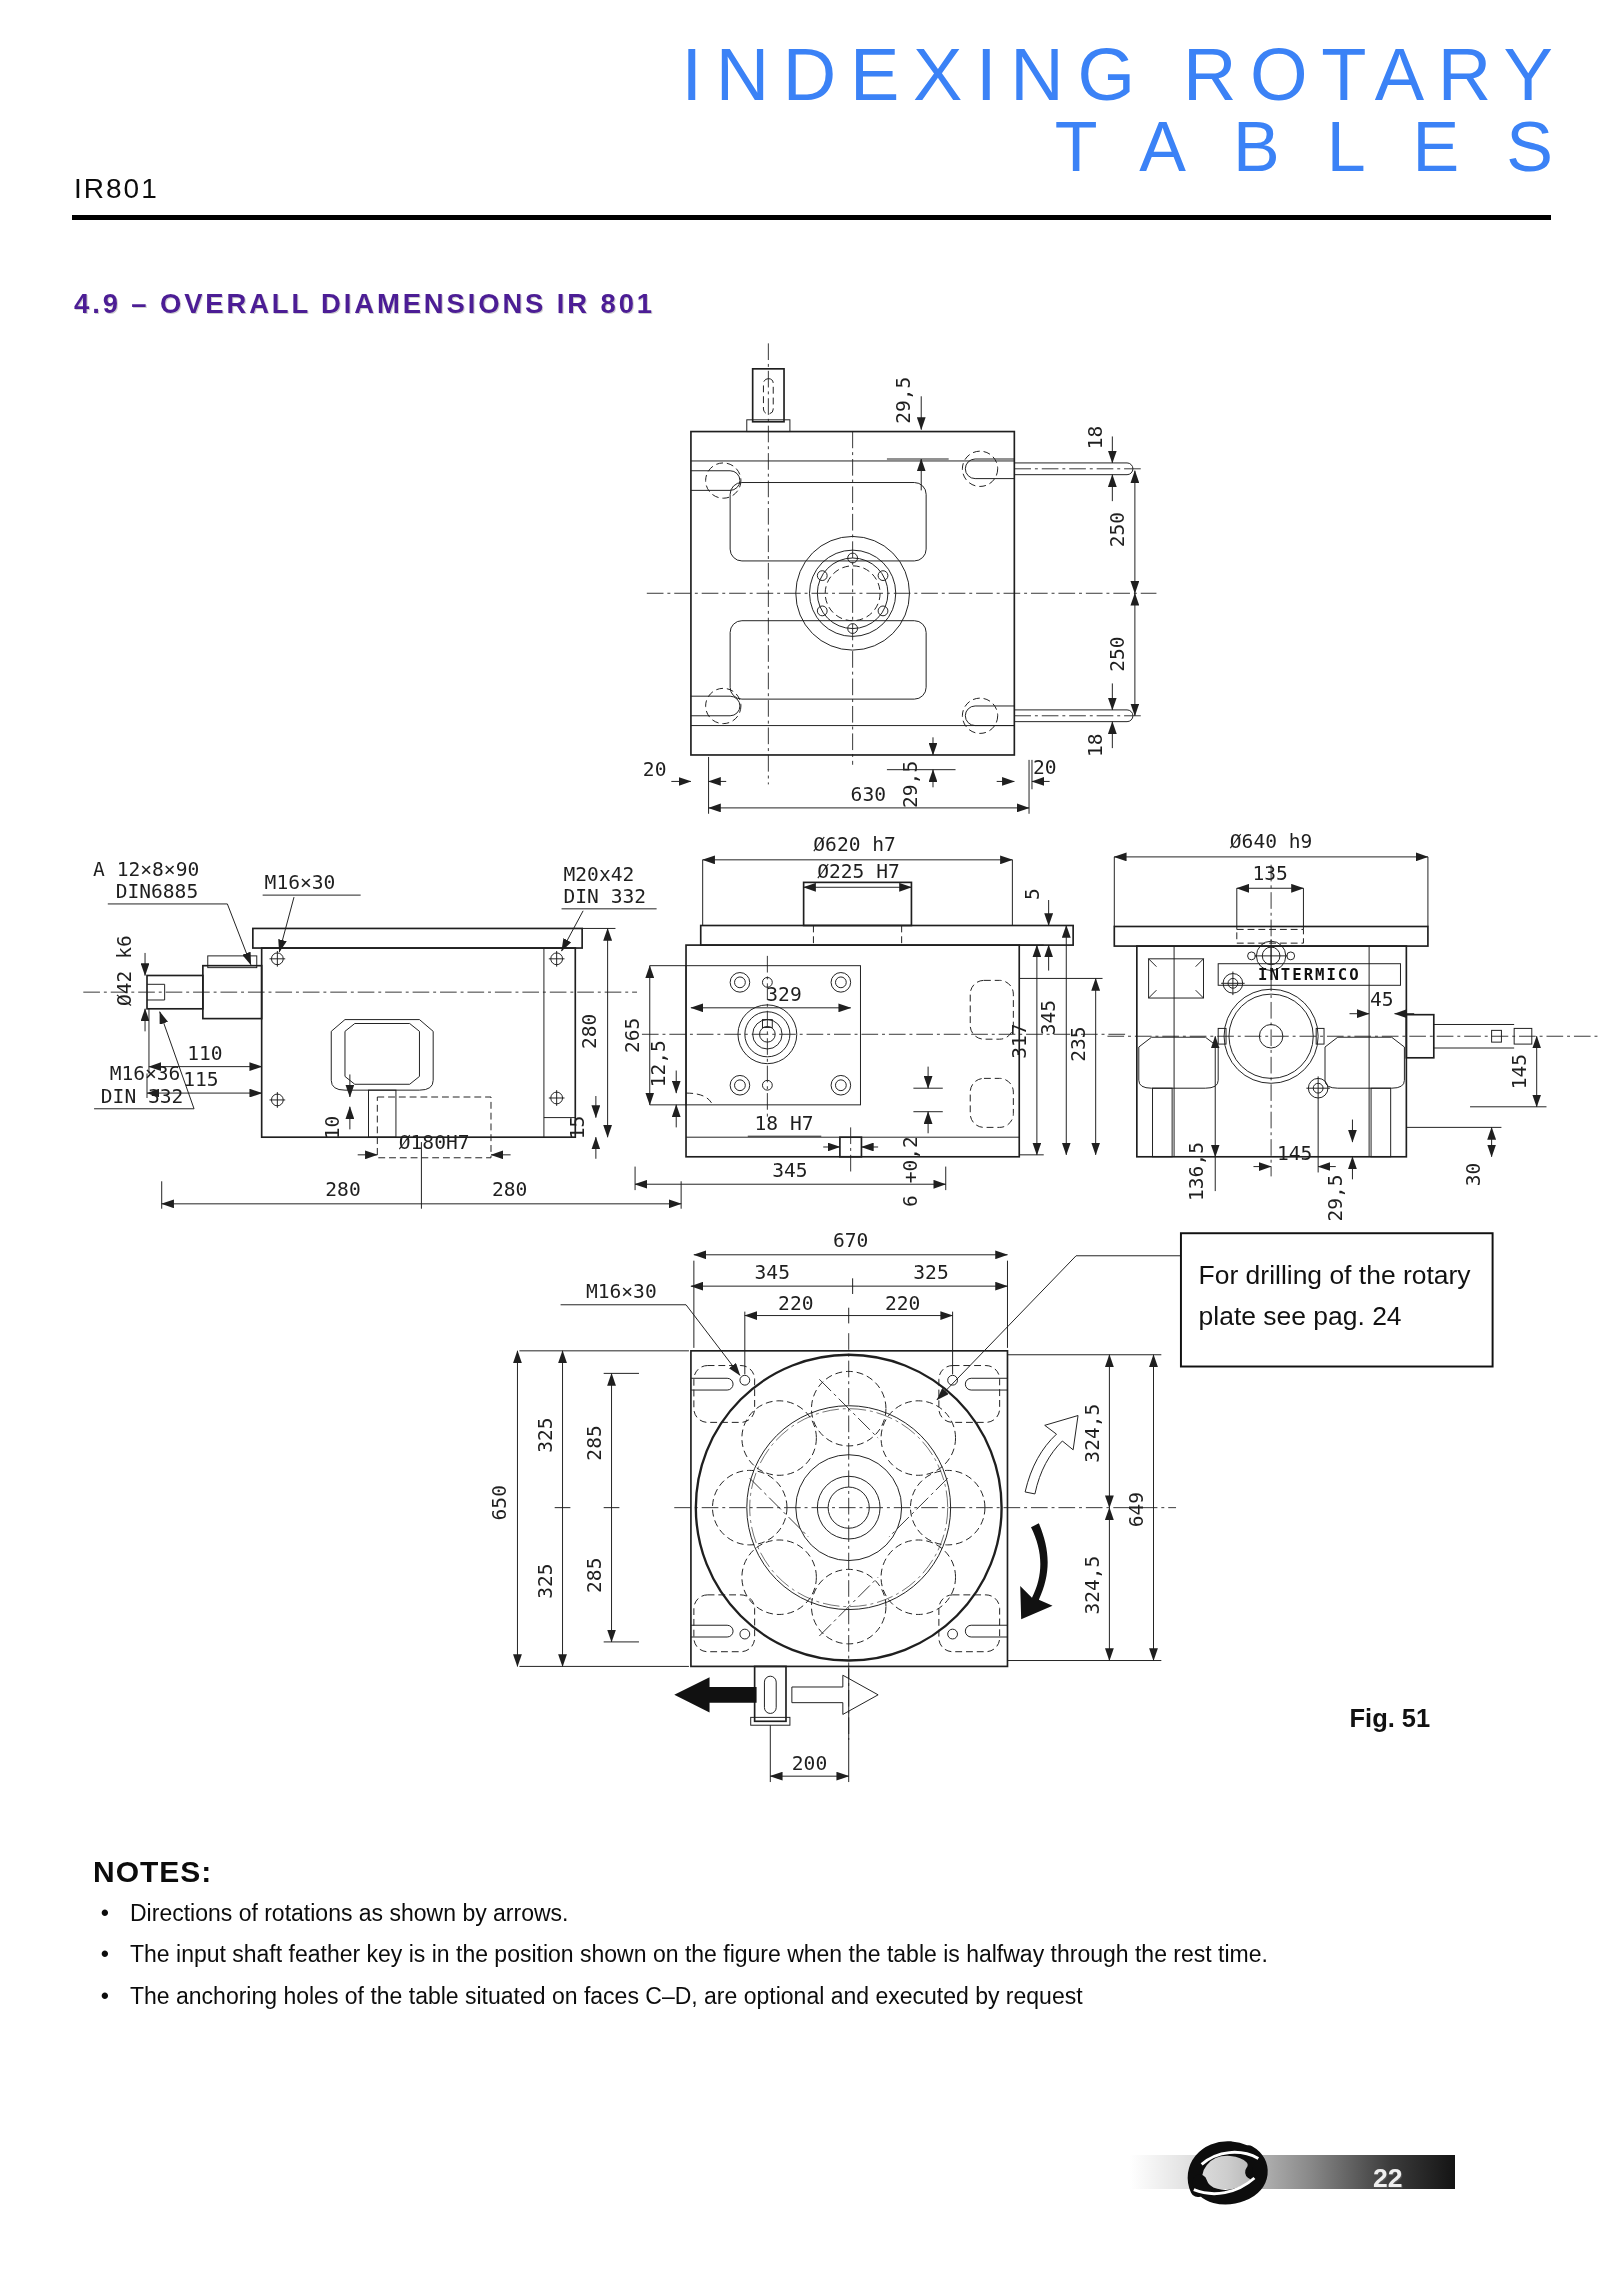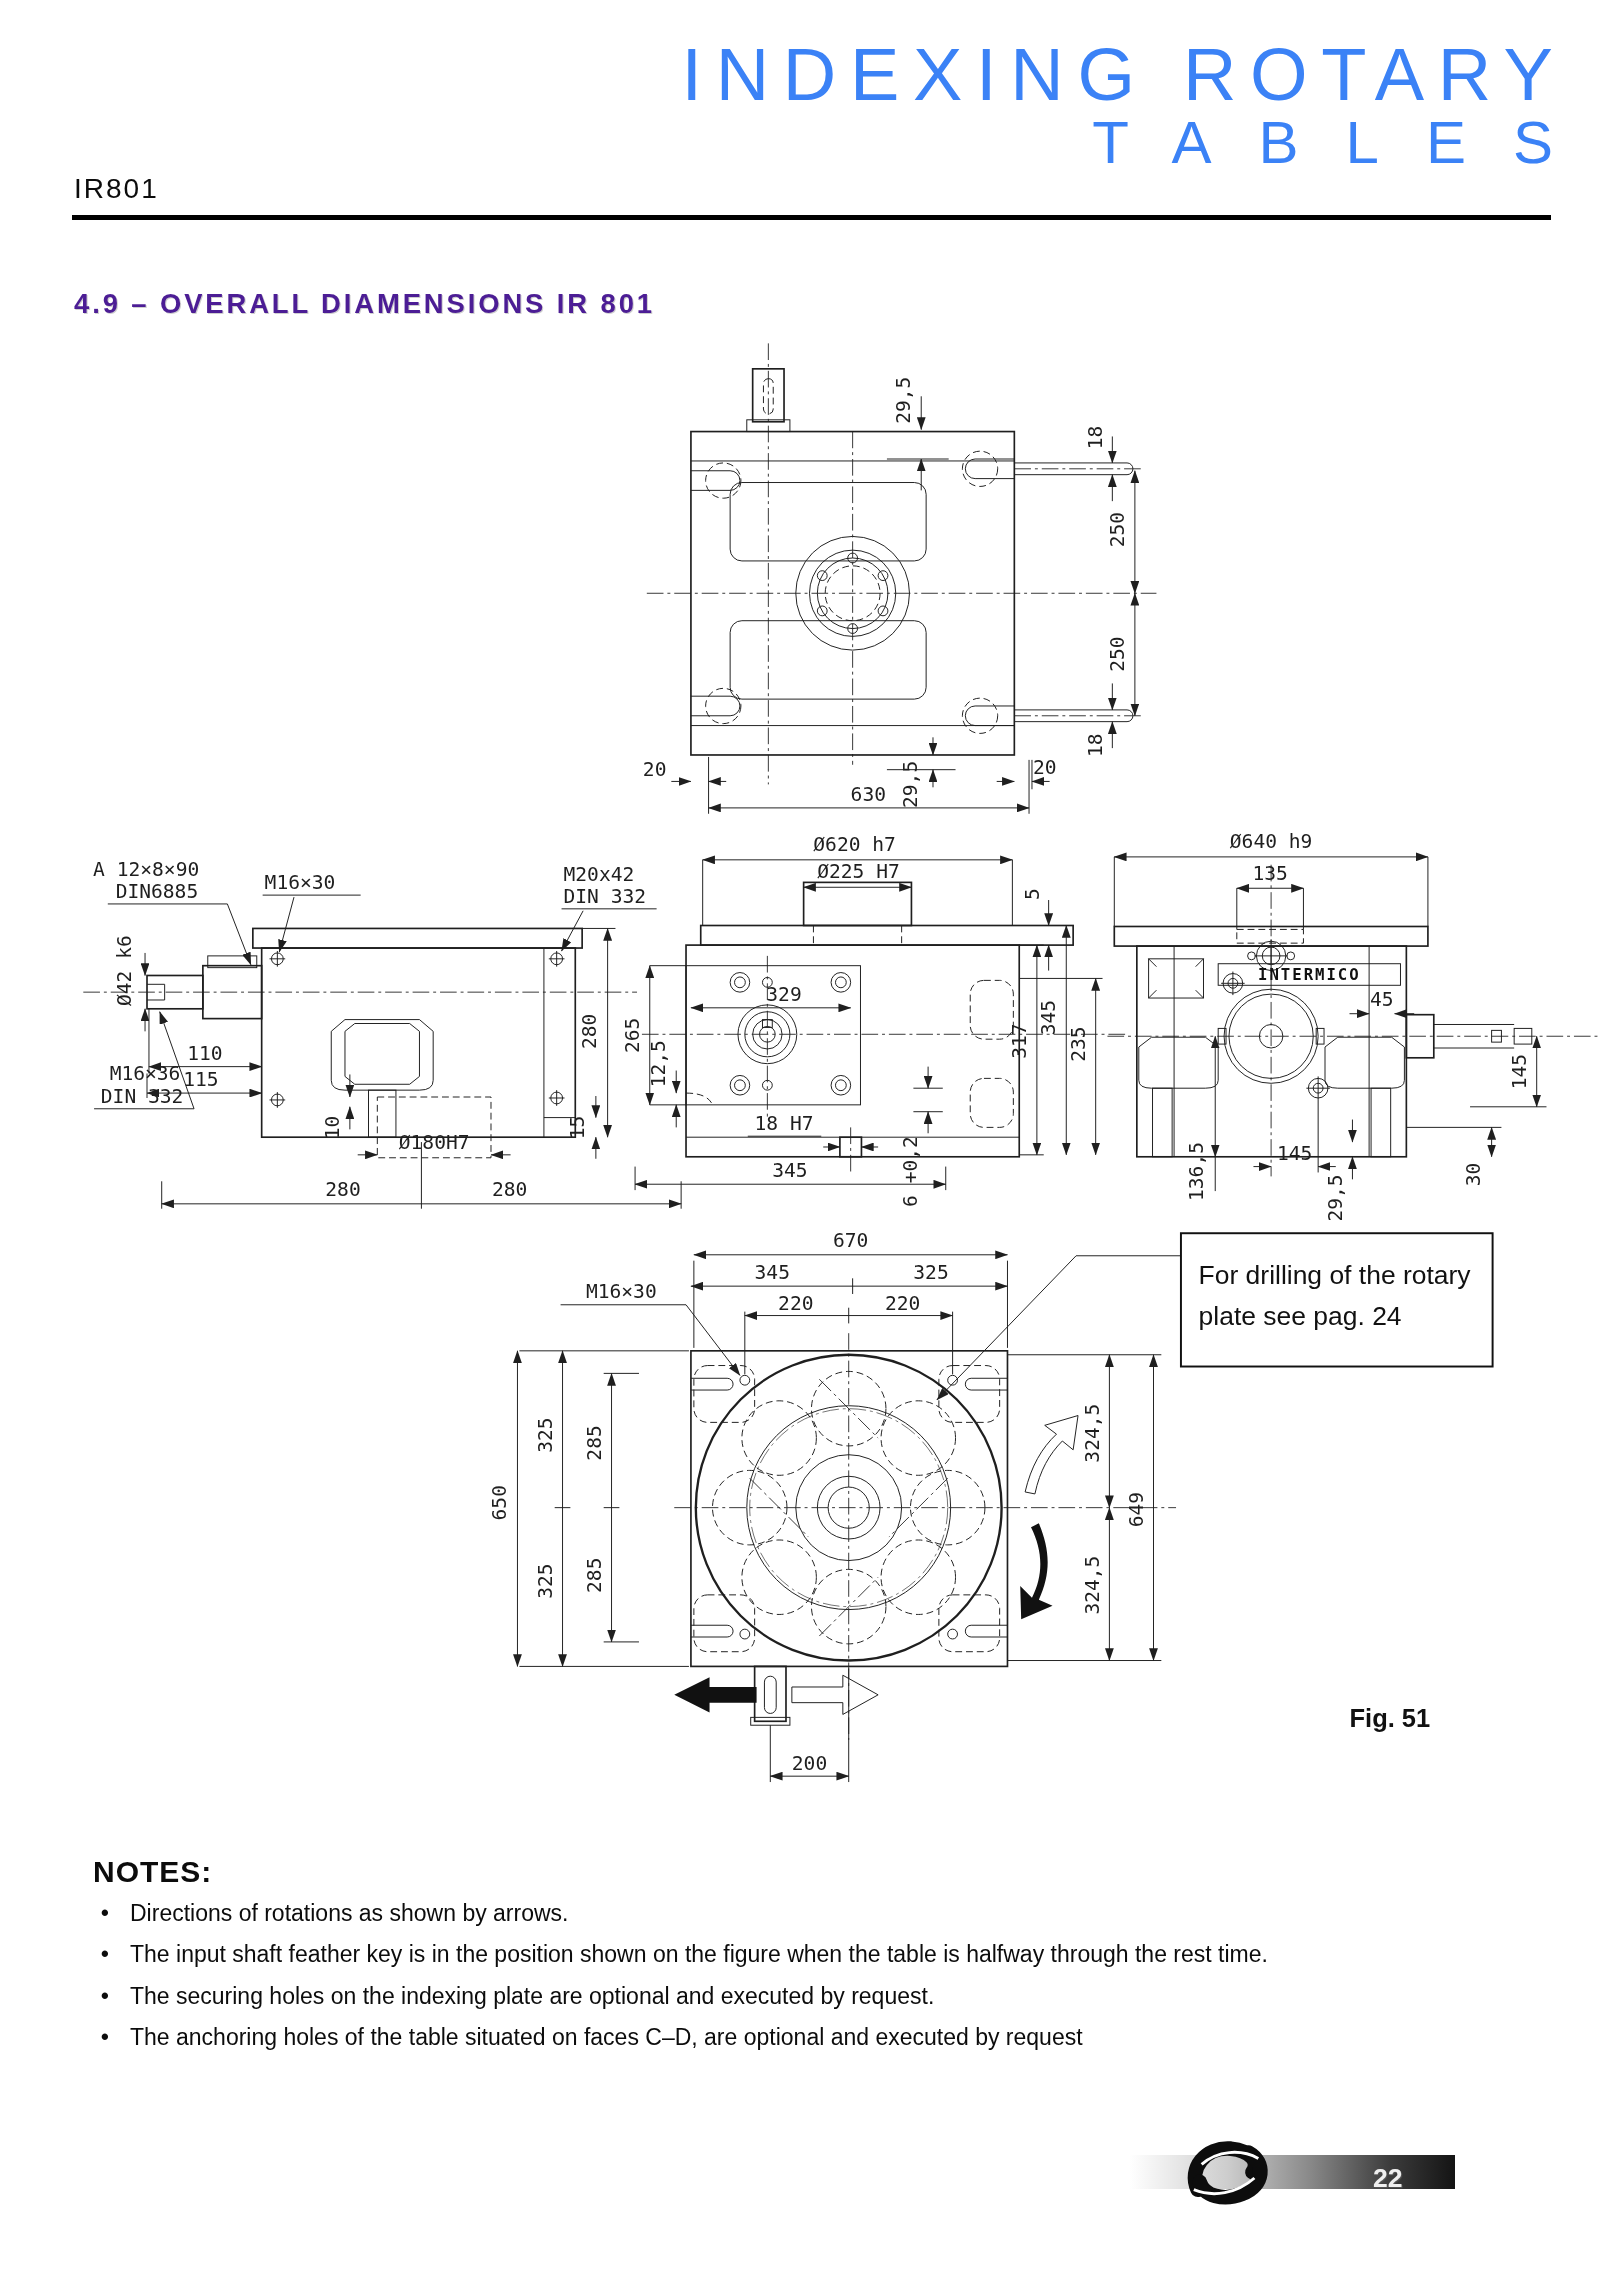--- a/index.html
+++ b/index.html
@@ -1,21 +1,21 @@
 <!DOCTYPE html>
 <html><head>
 <meta charset="utf-8">
 <style>
   html,body{margin:0;padding:0;background:#e8e8e8;}
   #page{position:relative;width:1620px;height:2293px;background:#ffffff;overflow:hidden;
         font-family:"Liberation Sans",sans-serif;color:#0c0c0c;}
   
   #hdr-title{position:absolute;top:37px;right:67px;text-align:right;line-height:1.02;color:#3b82f6;}
   #hdr-line1{font-size:74px;letter-spacing:13.7px;margin-right:-13.7px;white-space:nowrap;}
-  #hdr-line2{font-size:60px;letter-spacing:47px;margin-right:-47px;white-space:nowrap;}
+  #hdr-line2{font-size:70px;letter-spacing:47px;margin-right:-47px;white-space:nowrap;}
   #model{position:absolute;left:74px;top:173px;font-size:28px;letter-spacing:2px;}
   #rule{position:absolute;left:72px;right:69px;top:215px;height:4.9px;background:#000;}
   #sec-title{position:absolute;left:74px;top:288px;font-size:27.4px;font-weight:bold;letter-spacing:2.9px;
              color:#4c1d95;text-shadow:1px 1px 0 #cfcfcf;white-space:nowrap;}
   
   #notes{position:absolute;left:93px;top:1855px;width:1402px;}
   #notes h3{margin:0 0 11px 0;font-size:30px;letter-spacing:1px;}
   #notes ul{list-style:none;margin:0;padding:0;}
   #notes li{font-size:23px;margin:0 0 13.7px 0;padding-left:37px;position:relative;line-height:1.2;}
   #notes li::before{content:"\2022";position:absolute;left:7.8px;top:-1px;font-size:23.5px;}
@@ -492,21 +492,20 @@
     </g>
 
     <text class="fig" x="1377" y="1762">Fig. 51</text>
   </svg>
 
   <div id="notes">
     <h3>NOTES:</h3>
     <ul>
       <li>Directions of rotations as shown by arrows.</li>
       <li>The input shaft feather key is in the position shown on the figure when the table is halfway through the rest time.</li>
-      <li>The securing holes on the indexing plate are optional and executed by request.</li>
       <li>The anchoring holes of the table situated on faces C–D, are optional and executed by request</li>
     </ul>
   </div>
 
   <div id="footer-bar">
     <span id="page-num">22</span>
   </div>
   <svg id="footer-logo" width="94" height="86" viewBox="0 0 96 88">
     <path d="M16 56 C6 34 24 12 50 14 C70 16 80 28 72 38" stroke="#0d0d0d" stroke-width="15" fill="none" stroke-linecap="round"></path>
     <path d="M68 18 C86 28 84 52 62 60 C42 68 22 62 18 48" stroke="#0d0d0d" stroke-width="15" fill="none" stroke-linecap="round"></path>

